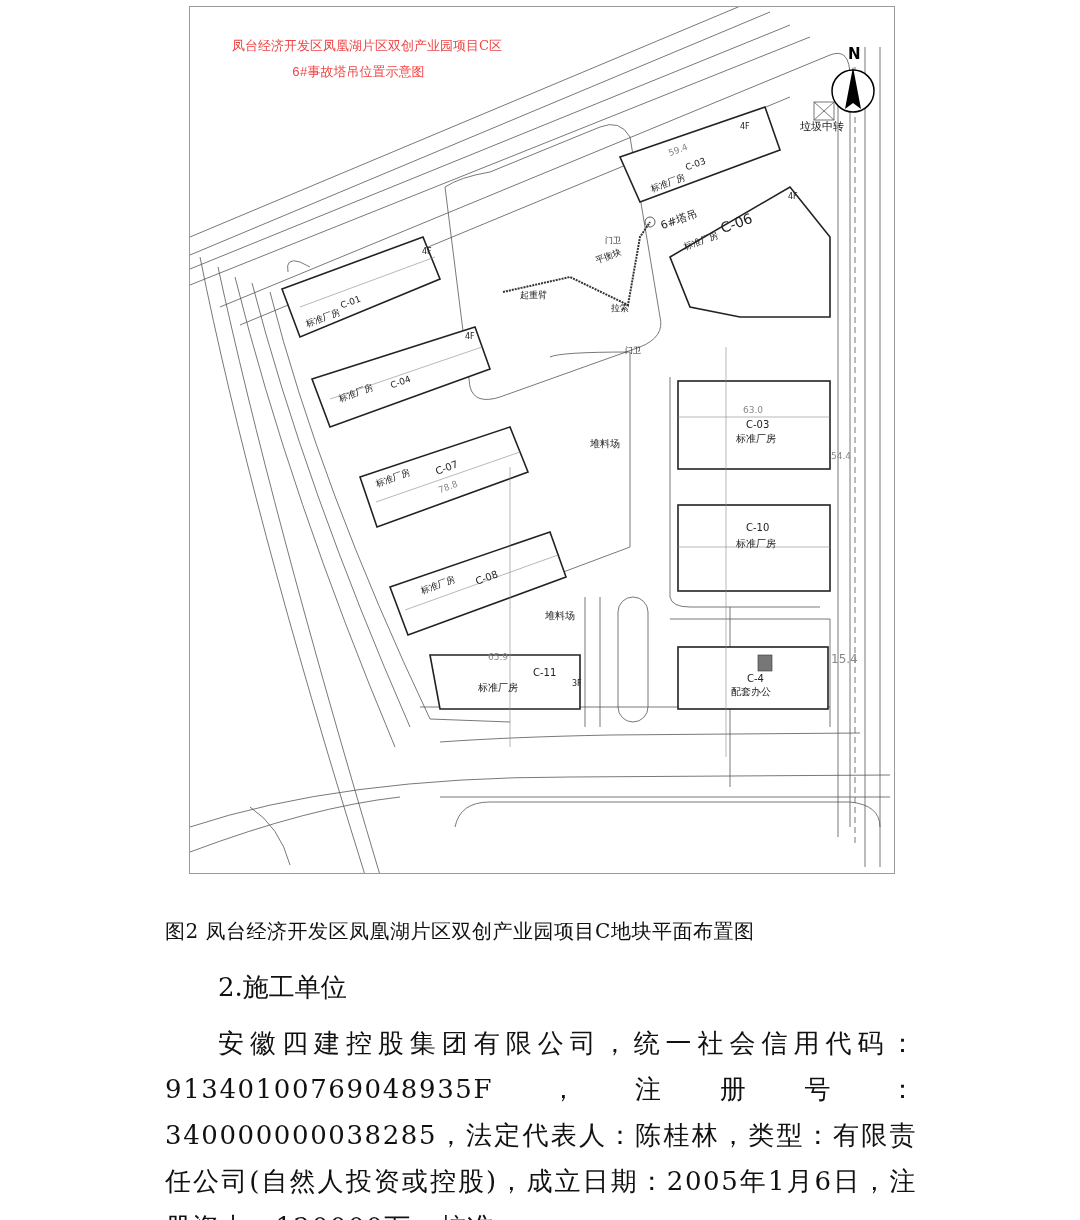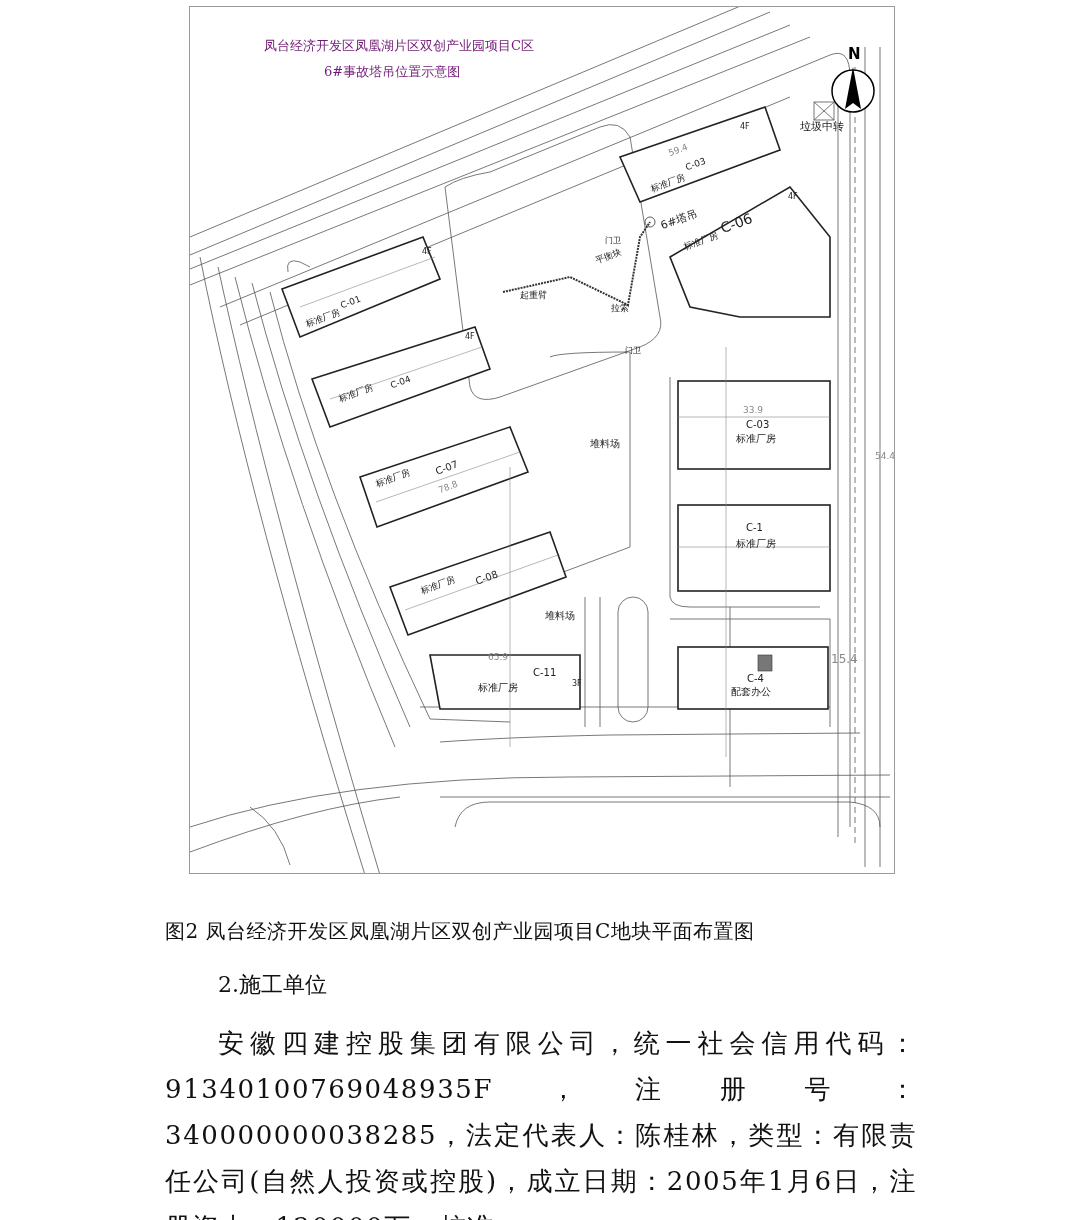--- a/index.html
+++ b/index.html
@@ -1,30 +1,30 @@
 <!DOCTYPE html>
 <html><head>
   <meta charset="utf-8">
   <style>
     html, body { margin:0; padding:0; background:#ffffff; }
     body { width:1080px; height:1220px; position:relative; overflow:hidden;
            font-family:"DejaVu Serif","Liberation Serif",serif; color:#111; }
     .plan { position:absolute; left:189px; top:6px; width:706px; height:868px;
             border:1.5px solid #9a9a9a; box-sizing:border-box; background:#fff; overflow:hidden; }
     .plan svg { position:absolute; left:0; top:0; }
-    .plan-title { position:absolute; font-family:"DejaVu Serif",serif; font-size:13px; color:#701a75;
-                  white-space:nowrap; letter-spacing:0px;margin-left:32px; }
+    .plan-title { position:absolute; font-family:"DejaVu Serif",serif; font-size:13px; color:#ef4444;
+                  white-space:nowrap; letter-spacing:0px; }
     .t1 { left:42px; top:30px; }
-    .t2 { left:102px; top:56px; }
+    .t2 { left:102px; top:56px;font-family:Liberation Mono, monospace; }
     .lbl { position:absolute; font-family:"DejaVu Sans",sans-serif; color:#222; white-space:nowrap; }
     .compass-n { position:absolute; left:658px; top:38px; font-family:"DejaVu Sans",sans-serif;
                  font-size:15px; font-weight:bold; color:#000; }
     .caption { position:absolute; left:165px; top:918px; font-size:20px; white-space:nowrap;
                letter-spacing:0.5px; }
-    .section { position:absolute; left:218px; top:970px; font-size:22px; white-space:nowrap; }
+    .section { position:absolute; left:218px; top:970px; font-size:26px; white-space:nowrap; }
     .para { position:absolute; left:165px; top:1020px; width:752px; font-size:26px; line-height:46px;
             text-align:justify; text-indent:53px; letter-spacing:1.6px; }
     .para span { white-space:normal; }
   </style>
 </head>
 <body>
 
 <div class="plan">
   <svg width="706" height="868" viewBox="0 0 706 868">
     <g fill="none" stroke="#555" stroke-width="0.8">
@@ -137,32 +137,32 @@
 
   <div class="lbl" style="left:245px;top:455px;font-size:10px;transform:rotate(-20deg);">C-07</div>
   <div class="lbl" style="left:185px;top:465px;font-size:9px;transform:rotate(-20deg);">标准厂房</div>
   <div class="lbl" style="left:248px;top:475px;font-size:9px;color:#888;transform:rotate(-20deg);">78.8</div>
 
   <div class="lbl" style="left:285px;top:565px;font-size:10px;transform:rotate(-20deg);">C-08</div>
   <div class="lbl" style="left:230px;top:572px;font-size:9px;transform:rotate(-20deg);">标准厂房</div>
 
   <div class="lbl" style="left:556px;top:412px;font-size:10px;">C-03</div>
   <div class="lbl" style="left:546px;top:425px;font-size:10px;">标准厂房</div>
-  <div class="lbl" style="left:553px;top:398px;font-size:9px;color:#888;">33.9</div>
+  <div class="lbl" style="left:553px;top:398px;font-size:9px;color:#888;">63.0</div>
 
-  <div class="lbl" style="left:556px;top:515px;font-size:10px;">C-1</div>
+  <div class="lbl" style="left:556px;top:515px;font-size:10px;">C-10</div>
   <div class="lbl" style="left:546px;top:530px;font-size:10px;">标准厂房</div>
 
   <div class="lbl" style="left:300px;top:660px;font-size:10px;margin-left:43px;">C-11</div>
   <div class="lbl" style="left:288px;top:674px;font-size:10px;">标准厂房</div>
   <div class="lbl" style="left:382px;top:672px;font-size:8px;text-align:right;">3F</div>
   <div class="lbl" style="left:298px;top:645px;font-size:9px;color:#888;">65.9</div>
 
   <div class="lbl" style="left:557px;top:666px;font-size:10px;">C-4</div>
   <div class="lbl" style="left:541px;top:678px;font-size:10px;">配套办公</div>
 
-  <div class="lbl" style="left:641px;top:444px;font-size:9px;color:#888;margin-left:44px;">54.4</div>
+  <div class="lbl" style="left:641px;top:444px;font-size:9px;color:#888;">54.4</div>
   <div class="lbl" style="left:641px;top:645px;font-size:12px;color:#888;">15.4</div>
 </div>
 
 <div class="caption">图2 凤台经济开发区凤凰湖片区双创产业园项目C地块平面布置图</div>
 <div class="section">2.施工单位</div>
 <div class="para"><span>安徽四建控股集团有限公司，统一社会信用代码：91340100769048935F，注册号：340000000038285，法定代表人：陈桂林，类型：有限责任公司(自然人投资或控股)，成立日期：2005年1月6日，注册资本：120000万，核准</span></div>
 
 </body></html>

